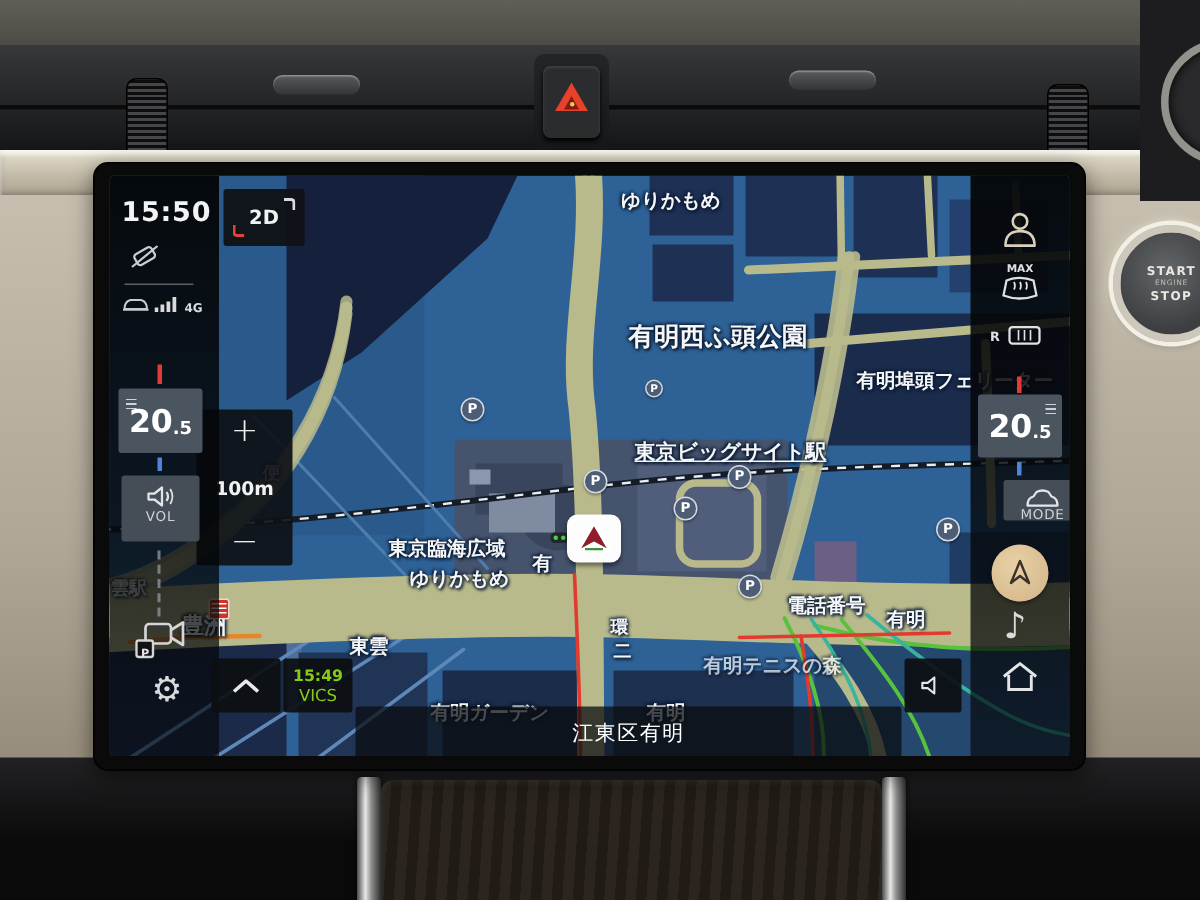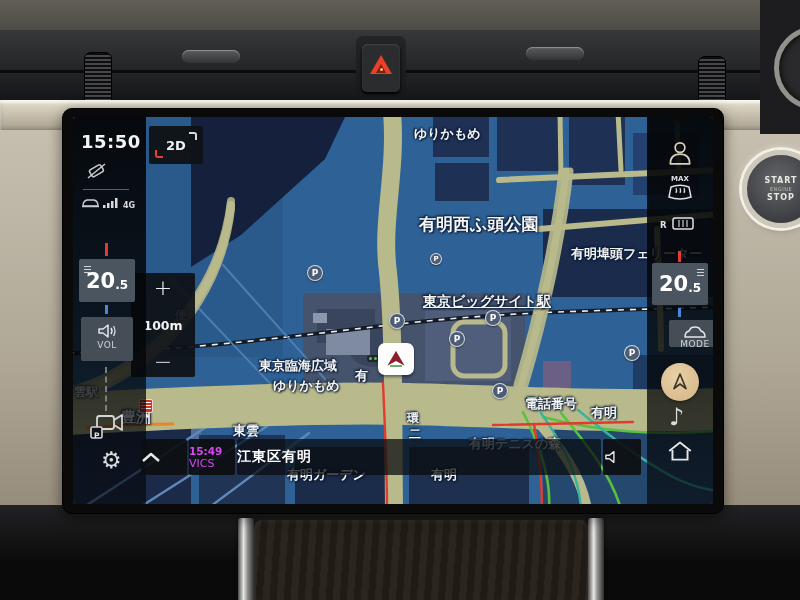--- a/index.html
+++ b/index.html
@@ -51,22 +51,22 @@
   .temp-frac{font-size:12px;font-weight:bold;margin-top:8px;}
   .seatlines{width:7px;height:8px;background:repeating-linear-gradient(0deg,#cfd3d8 0 1px,transparent 1px 3px);}
   .volmode-label{font-size:9px;color:#cfd3d6;letter-spacing:.5px;text-align:center;}
   .zoomctl{display:flex;flex-direction:column;align-items:center;justify-content:space-between;padding:4px 0;}
   .zc-btn{font-size:22px;line-height:22px;color:#eceeef;font-weight:300;}
   .zc-scale{font-size:12.5px;font-weight:bold;color:#f0f2f3;}
   .srch{background:rgba(13,16,20,.9);border-radius:2px;color:#c7cacd;font-size:12.5px;display:flex;align-items:center;padding:0 10px;}
   .btn2d{background:rgba(15,18,22,.95);border-radius:2px;color:#f0f1f2;font-weight:bold;font-size:13px;display:flex;align-items:center;justify-content:center;}
   .c-red{left:6px;bottom:6px;width:6px;height:6px;border-left:2px solid #e04338;border-bottom:2px solid #e04338;border-radius:0 0 0 3px;}
   .c-wht{right:6px;top:6px;width:6px;height:6px;border-top:2px solid #d9dadb;border-right:2px solid #d9dadb;border-radius:0 3px 0 0;}
-  .bbar-tile{background:rgba(12,14,17,.92);border-radius:2px;color:#d946ef;display:flex;flex-direction:column;justify-content:center;}
-  .loc-bar{background:rgba(10,12,15,.74);border-radius:2px;color:#fff;display:flex;align-items:center;justify-content:flex-start;font-size:14px;font-weight:bold;letter-spacing:1px;}
+  .bbar-tile{background:rgba(12,14,17,.92);border-radius:2px;color:#84cc16;display:flex;flex-direction:column;align-items:center;justify-content:center;}
+  .loc-bar{background:rgba(10,12,15,.74);border-radius:2px;color:#fff;display:flex;align-items:center;justify-content:center;font-size:14px;font-weight:normal;letter-spacing:1px;margin-top:32px;}
   .vics-t{font-size:10.5px;font-weight:600;line-height:12px;}
   .vics-l{font-size:11px;font-weight:normal;line-height:13px;}
   .compass{border-radius:50%;background:radial-gradient(circle at 40% 35%,#e8d0a6,#d3b487);display:flex;align-items:center;justify-content:center;box-shadow:0 1px 3px rgba(0,0,0,.5);}
   .mlabel{position:absolute;color:#f4f6f7;font-weight:600;white-space:nowrap;
     text-shadow:0 0 3px #0b1a33,1px 1px 2px #0b1a33,-1px -1px 2px #0b1a33;}
   .p-icon{position:absolute;width:14px;height:14px;border-radius:50%;background:#4d5d75;border:1.5px solid rgba(235,240,245,.85);
     color:#fff;font-size:9px;font-weight:bold;display:flex;align-items:center;justify-content:center;box-shadow:0 1px 2px rgba(0,0,0,.4);}
   .balloon{background:#fdfdfd;border-radius:7px;box-shadow:0 2px 3px rgba(0,0,0,.45);display:flex;align-items:center;justify-content:center;}
   .tlight{background:#20262c;border-radius:3px;display:flex;align-items:center;justify-content:space-evenly;}
   .tl-dot{width:3px;height:3px;border-radius:50%;background:#49d14b;}

